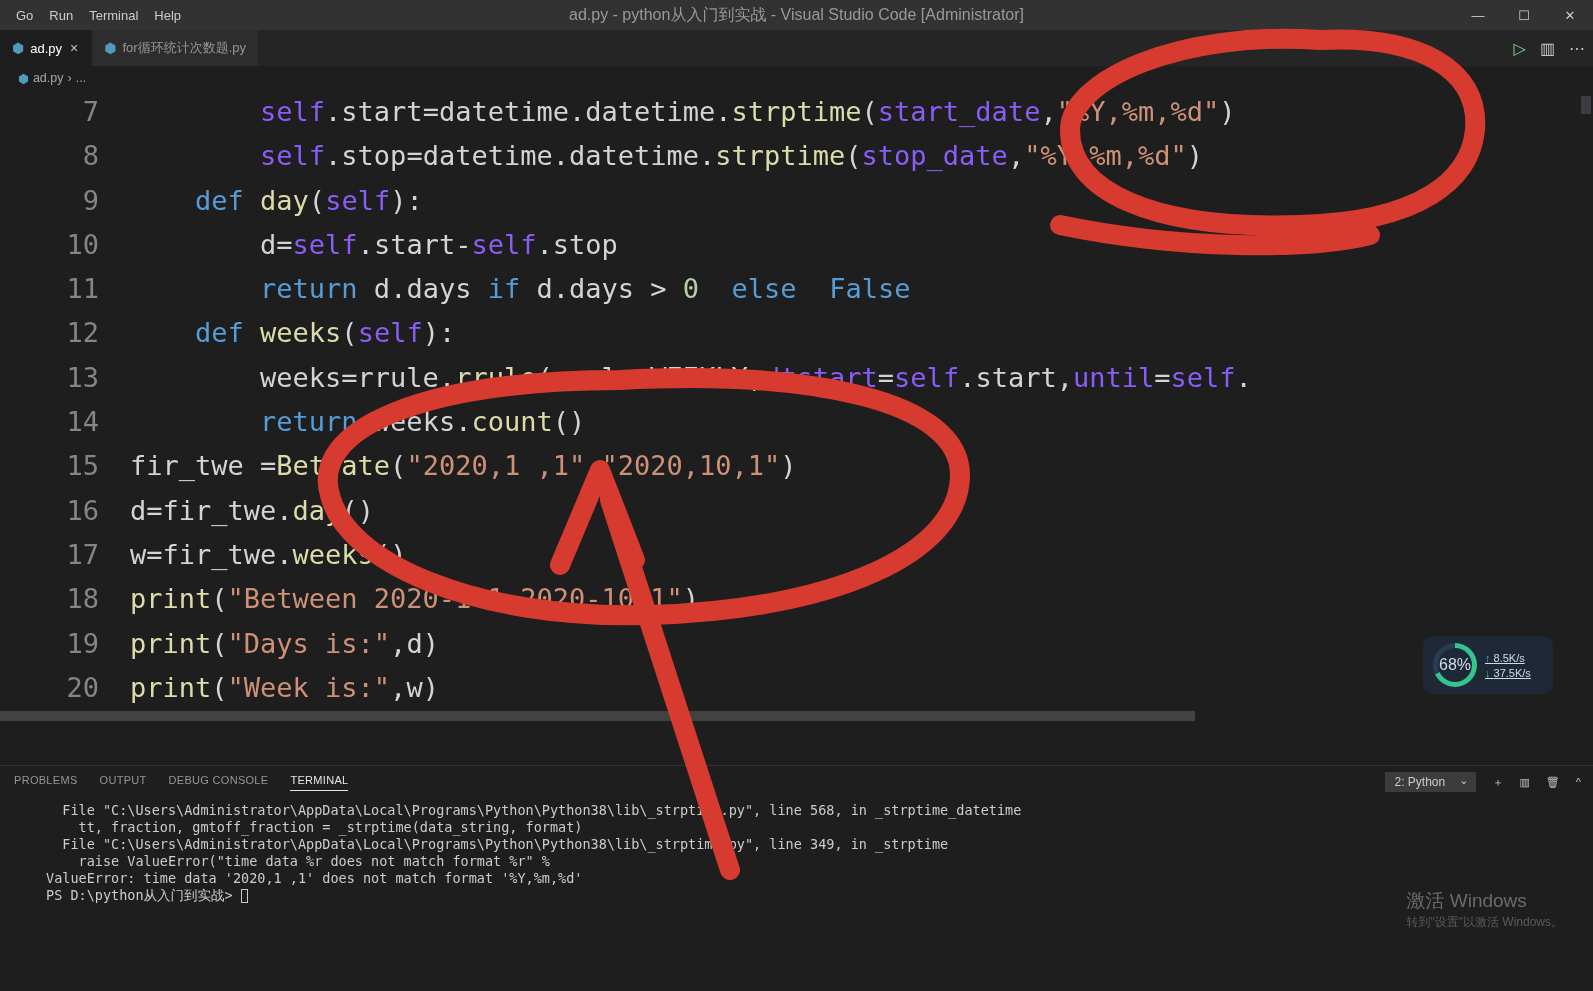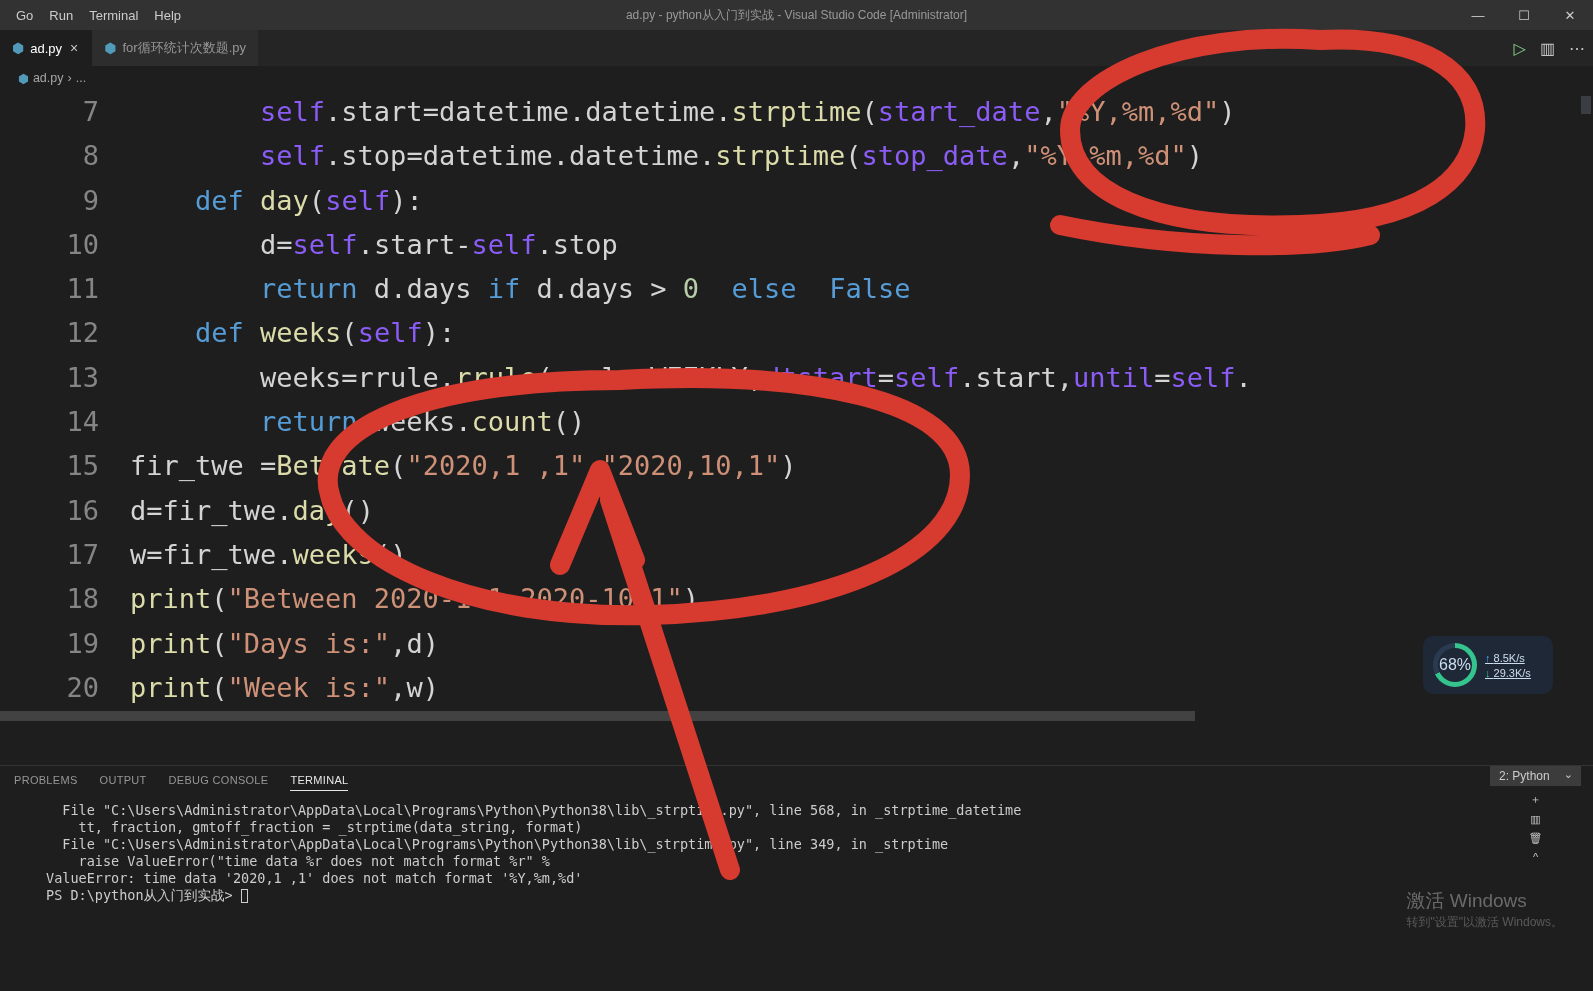--- a/index.html
+++ b/index.html
@@ -2,21 +2,21 @@
 <html><head>
 <meta charset="utf-8">
 <style>
   * { margin:0; padding:0; box-sizing:border-box; }
   html,body { width:1593px; height:991px; overflow:hidden; background:#1e1e1e;
     font-family:"Segoe UI","Microsoft YaHei",sans-serif; color:#cccccc; }
   
   .menubar { height:30px; background:#323233; display:flex; align-items:center;
     font-size:13px; color:#cccccc; position:relative;padding-left:8px; }
   .menubar .menu-item { padding:0 8px; height:100%; display:flex; align-items:center; cursor:pointer; }
-  .menubar .title-center { position:absolute; left:50%; transform:translateX(-50%); color:#999; font-size:12px;}
+  .menubar .title-center { position:absolute; left:50%; transform:translateX(-50%); color:#999; font-size:16px;}
   .menubar .win-controls { position:absolute; right:0; top:0; display:flex; }
   .menubar .win-controls span { width:46px; height:30px; display:flex; align-items:center; justify-content:center; cursor:pointer; color:#ccc;}
   
   .tabstrip { height:36px; background:#252526; display:flex; align-items:stretch; position:relative; }
   .tab { display:flex; align-items:center; padding:0 12px; font-size:13px; background:#2d2d2d; color:#969696; gap:6px; cursor:pointer; }
   .tab.active { background:#1e1e1e; color:#ffffff; }
   .tab .py-ico { color:#519aba; font-size:14px; }
   .tab .close { color:#c5c5c5; font-size:14px; padding:0 2px;}
   .tabstrip .right-icons { position:absolute; right:8px; top:0; height:100%; display:flex; align-items:center; gap:14px; color:#c5c5c5; }
   .tabstrip .right-icons .run-tri { color:#89d185; }
@@ -38,21 +38,21 @@
   .tok-bool{ color:#569cd6; }
   .tok-def { color:#d4d4d4; }
   
   .hscroll { height:14px; background:#1e1e1e; border-top:0; }
   .hscroll .thumb { height:10px; background:#424242; width:75%; margin-left:0; border-radius:0;}
   
   .panel { border-top:1px solid #333; background:#1e1e1e; height:266px; display:flex; flex-direction:column;margin-top:40px; }
   .panel-tabs { display:flex; align-items:center; height:32px; padding:0 14px; gap:22px; font-size:11px; color:#969696; position:relative;}
   .panel-tabs .ptab { letter-spacing:.3px; cursor:pointer; }
   .panel-tabs .ptab.active { color:#e7e7e7; border-bottom:1px solid #e7e7e7; padding-bottom:4px;}
-  .panel-tabs .right { position:absolute; right:12px; top:0; height:100%; display:flex; align-items:center; gap:6px; color:#c5c5c5;flex-direction:column;}
+  .panel-tabs .right { position:absolute; right:12px; top:0; height:100%; display:flex; align-items:center; gap:16px; color:#c5c5c5;}
   .panel-tabs .right select { background:#3c3c3c; color:#ccc; border:1px solid #3c3c3c; font-size:12px; padding:2px 30px 2px 8px; appearance:none;}
   .panel-tabs .sel-wrap { position:relative; }
   .panel-tabs .sel-wrap:after { content:"⌄"; position:absolute; right:8px; top:2px; color:#ccc; pointer-events:none;}
   .term { flex:1; padding:4px 20px 4px 46px; font-family:Consolas,monospace; font-size:13.5px; line-height:17px; color:#cccccc; white-space:pre; overflow:hidden;}
   .term .cursor { display:inline-block; width:7px; height:14px; border:1px solid #ccc; vertical-align:middle;}
   
   .watermark { position:absolute; right:30px; bottom:60px; color:#6a6a6a; font-size:19px; text-align:left; pointer-events:none;}
   .watermark .sub { font-size:12px; color:#5a5a5a;}
   
   .meter { position:absolute; right:40px; top:636px; width:130px; height:58px;
@@ -203,21 +203,21 @@
 <div class="minimap">
   <div class="blk" style="top:6px;height:18px;"></div>
 </div>
 
 <div class="meter">
   <div class="ring">
       <div class="inner">68%</div>
     </div>
   <div class="speeds">
     <span class="up">8.5K/s</span>
-    <span class="dn">29.3K/s</span>
+    <span class="dn">37.5K/s</span>
   </div>
 </div>
 
 <div class="watermark">
   <div>激活 Windows</div>
   <div class="sub">转到"设置"以激活 Windows。</div>
 </div>
 
 <svg class="anno" viewBox="0 0 1593 991">
 

